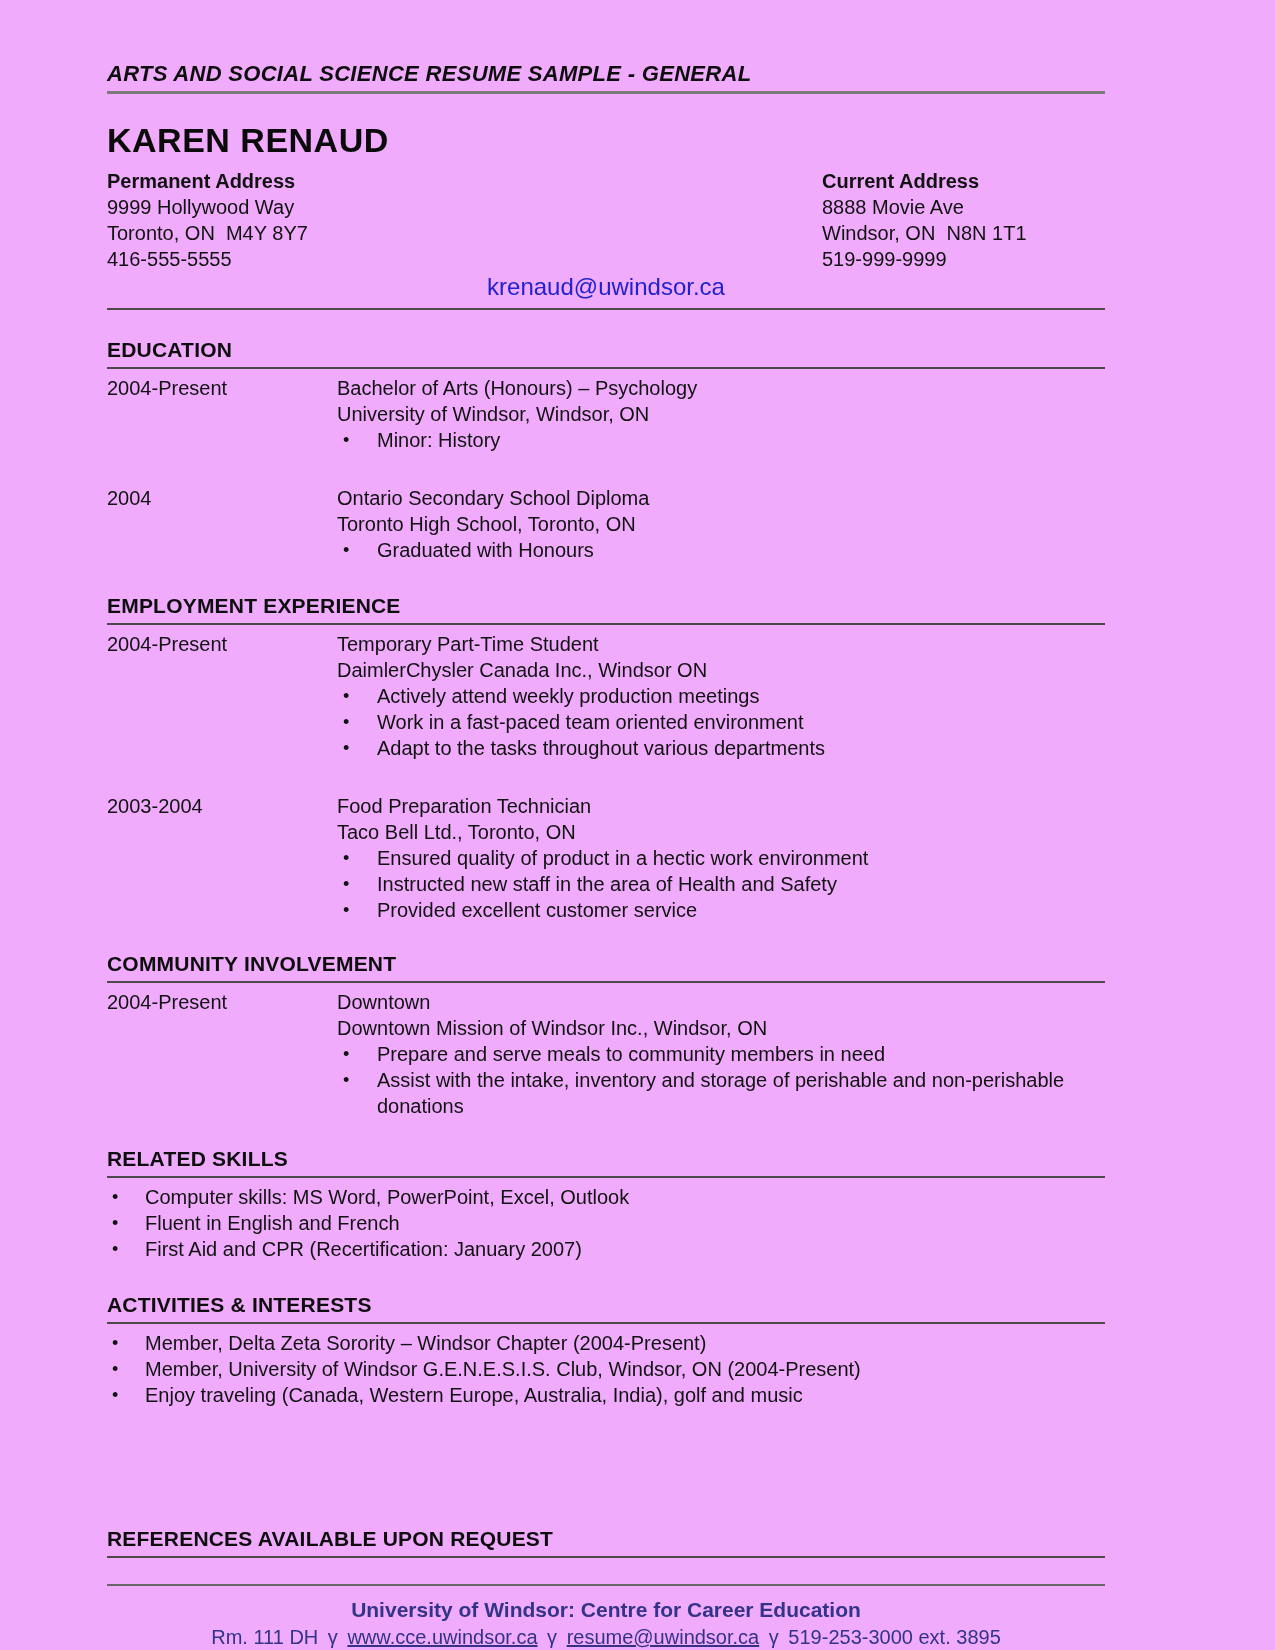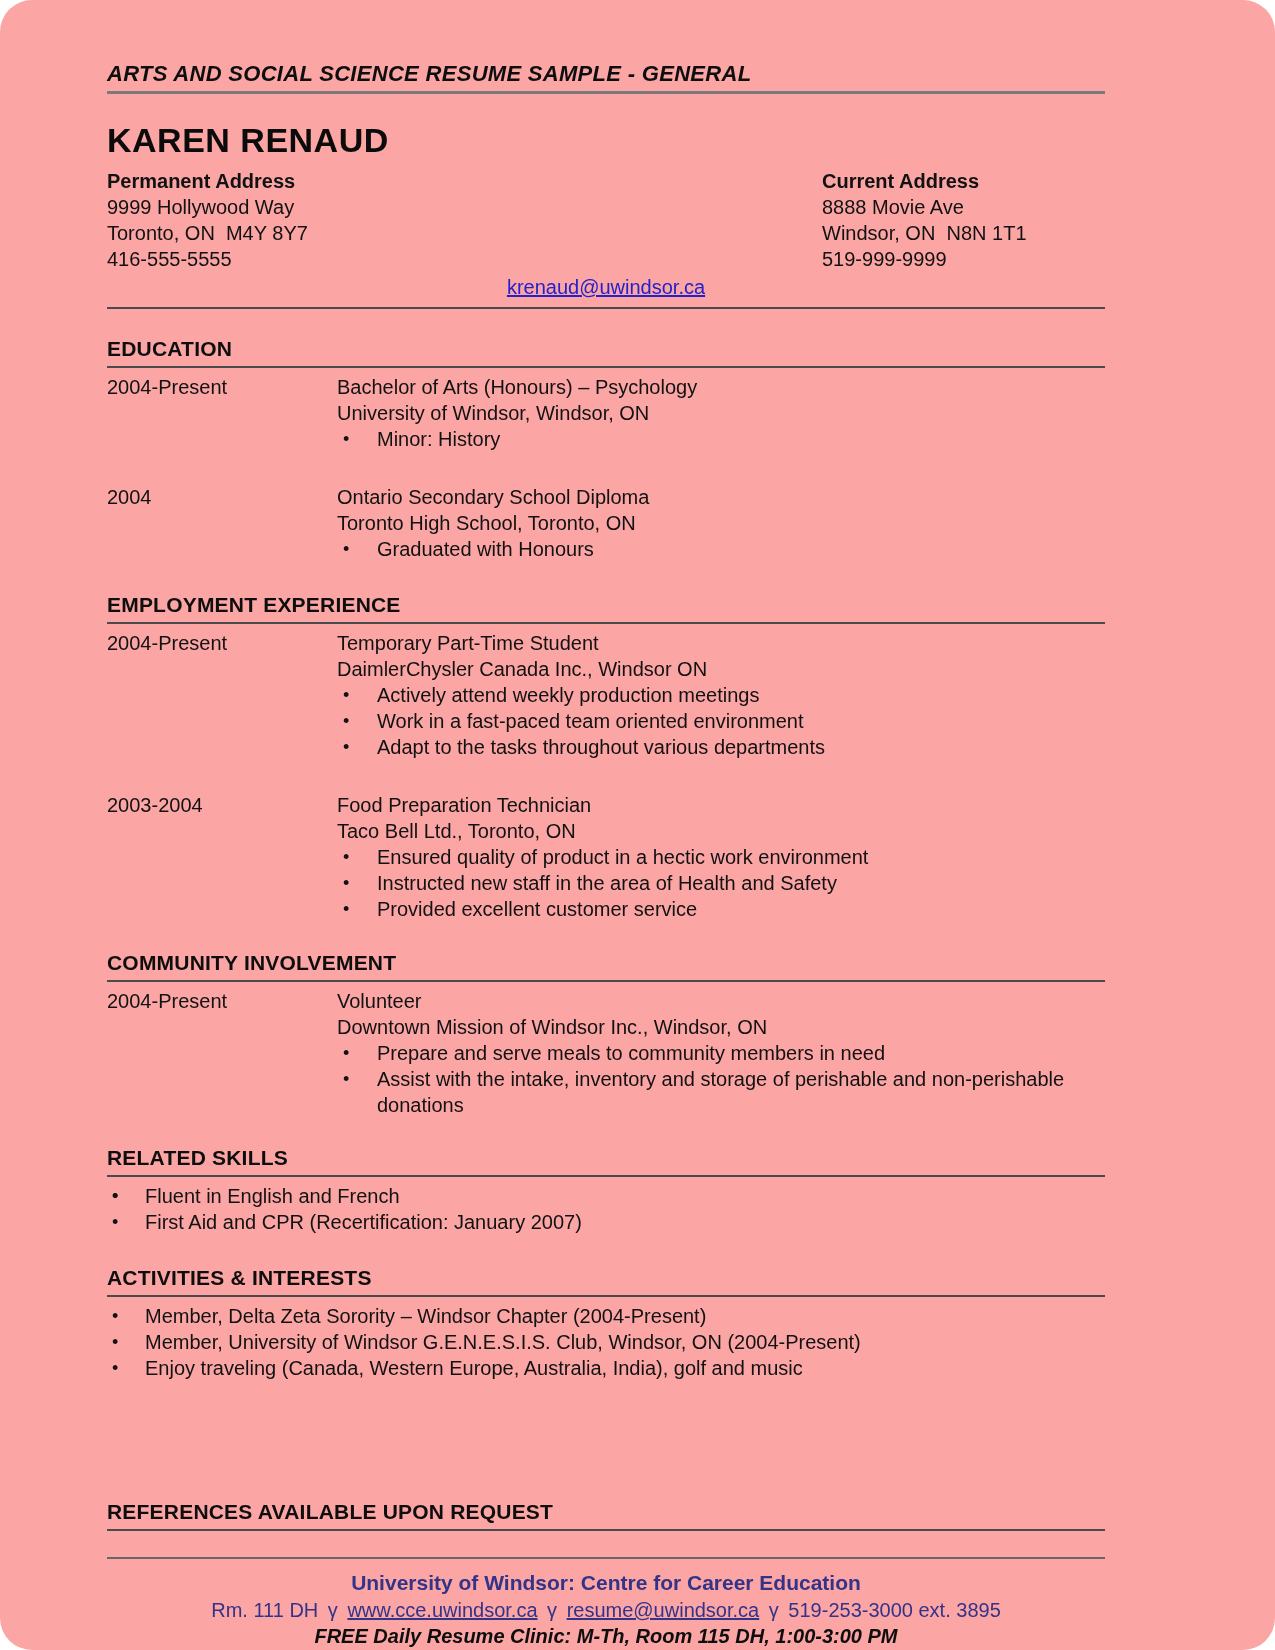--- a/index.html
+++ b/index.html
@@ -4,24 +4,23 @@
 <style>
   * { margin: 0; padding: 0; box-sizing: border-box; }
   html, body { background: #ffffff; }
   body { font-family: "Liberation Sans", sans-serif; color: #121212; }
 
   .page {
     position: relative;
     width: 1275px;
     height: 1650px;
     margin: 0 auto;
-    background: #fca5a5;
+    background: #f0abfc;
     padding: 60px 170px 0 107px;
     overflow: hidden;
-    border-radius: 32px;
   }
 
   
   .doc-title {
     font-size: 22px;
     font-weight: bold;
     font-style: italic;
     letter-spacing: 0.3px;
     line-height: 28px;
     color: #0e0e0e;
@@ -44,23 +43,22 @@
     min-height: 104px;
   }
   .addr-col { position: absolute; top: 0; }
   .addr-col.left  { left: 0; }
   .addr-col.right { left: 715px; }
   .addr-line { font-size: 20px; line-height: 26px; white-space: pre-wrap; }
   .addr-label { font-weight: bold; }
 
   .email-row { text-align: center; margin-top: 2px; line-height: 26px; }
   .email-link {
-    font-size: 20px;
+    font-size: 24px;
     color: #2222cc;
-    text-decoration: underline;
     cursor: pointer;
   }
   .rule-contact { border-top: 2px solid #4a4a4a; margin-top: 5px; }
 
   
   section { margin-top: 27px; }
   section.sec-employment-experience { margin-top: 30px; }
   section.sec-community-involvement { margin-top: 28px; }
   section.sec-activities-interests  { margin-top: 30px; }
   section.sec-references            { margin-top: 118px; }
@@ -209,34 +207,34 @@
             </ul>
           </div>
         </div>
       </section>
       <section class="sec-community-involvement">
         <div class="section-heading">COMMUNITY INVOLVEMENT</div>
         <div class="rule rule-section"></div>
         <div class="entry">
           <div class="entry-date">2004-Present</div>
           <div class="entry-body">
-            <div class="entry-title">Volunteer</div>
+            <div class="entry-title">Downtown</div>
             <div class="entry-subtitle">Downtown Mission of Windsor Inc., Windsor, ON</div>
             <ul class="bullets">
               <li><span class="bullet">•</span><span class="bullet-text">Prepare and serve meals to community members in need</span></li>
               <li><span class="bullet">•</span><span class="bullet-text">Assist with the intake, inventory and storage of perishable and non-perishable donations</span></li>
             </ul>
           </div>
         </div>
       </section>
       <section class="sec-related-skills">
         <div class="section-heading">RELATED SKILLS</div>
         <div class="rule rule-section"></div>
         <ul class="bullets flat">
-          <li><span class="bullet">•</span></li>
+          <li><span class="bullet">•</span><span class="bullet-text">Computer skills: MS Word, PowerPoint, Excel, Outlook</span></li>
           <li><span class="bullet">•</span><span class="bullet-text">Fluent in English and French</span></li>
           <li><span class="bullet">•</span><span class="bullet-text">First Aid and CPR (Recertification: January 2007)</span></li>
         </ul>
       </section>
       <section class="sec-activities-interests">
         <div class="section-heading">ACTIVITIES &amp; INTERESTS</div>
         <div class="rule rule-section"></div>
         <ul class="bullets flat">
           <li><span class="bullet">•</span><span class="bullet-text">Member, Delta Zeta Sorority – Windsor Chapter (2004-Present)</span></li>
           <li><span class="bullet">•</span><span class="bullet-text">Member, University of Windsor G.E.N.E.S.I.S. Club, Windsor, ON (2004-Present)</span></li>

